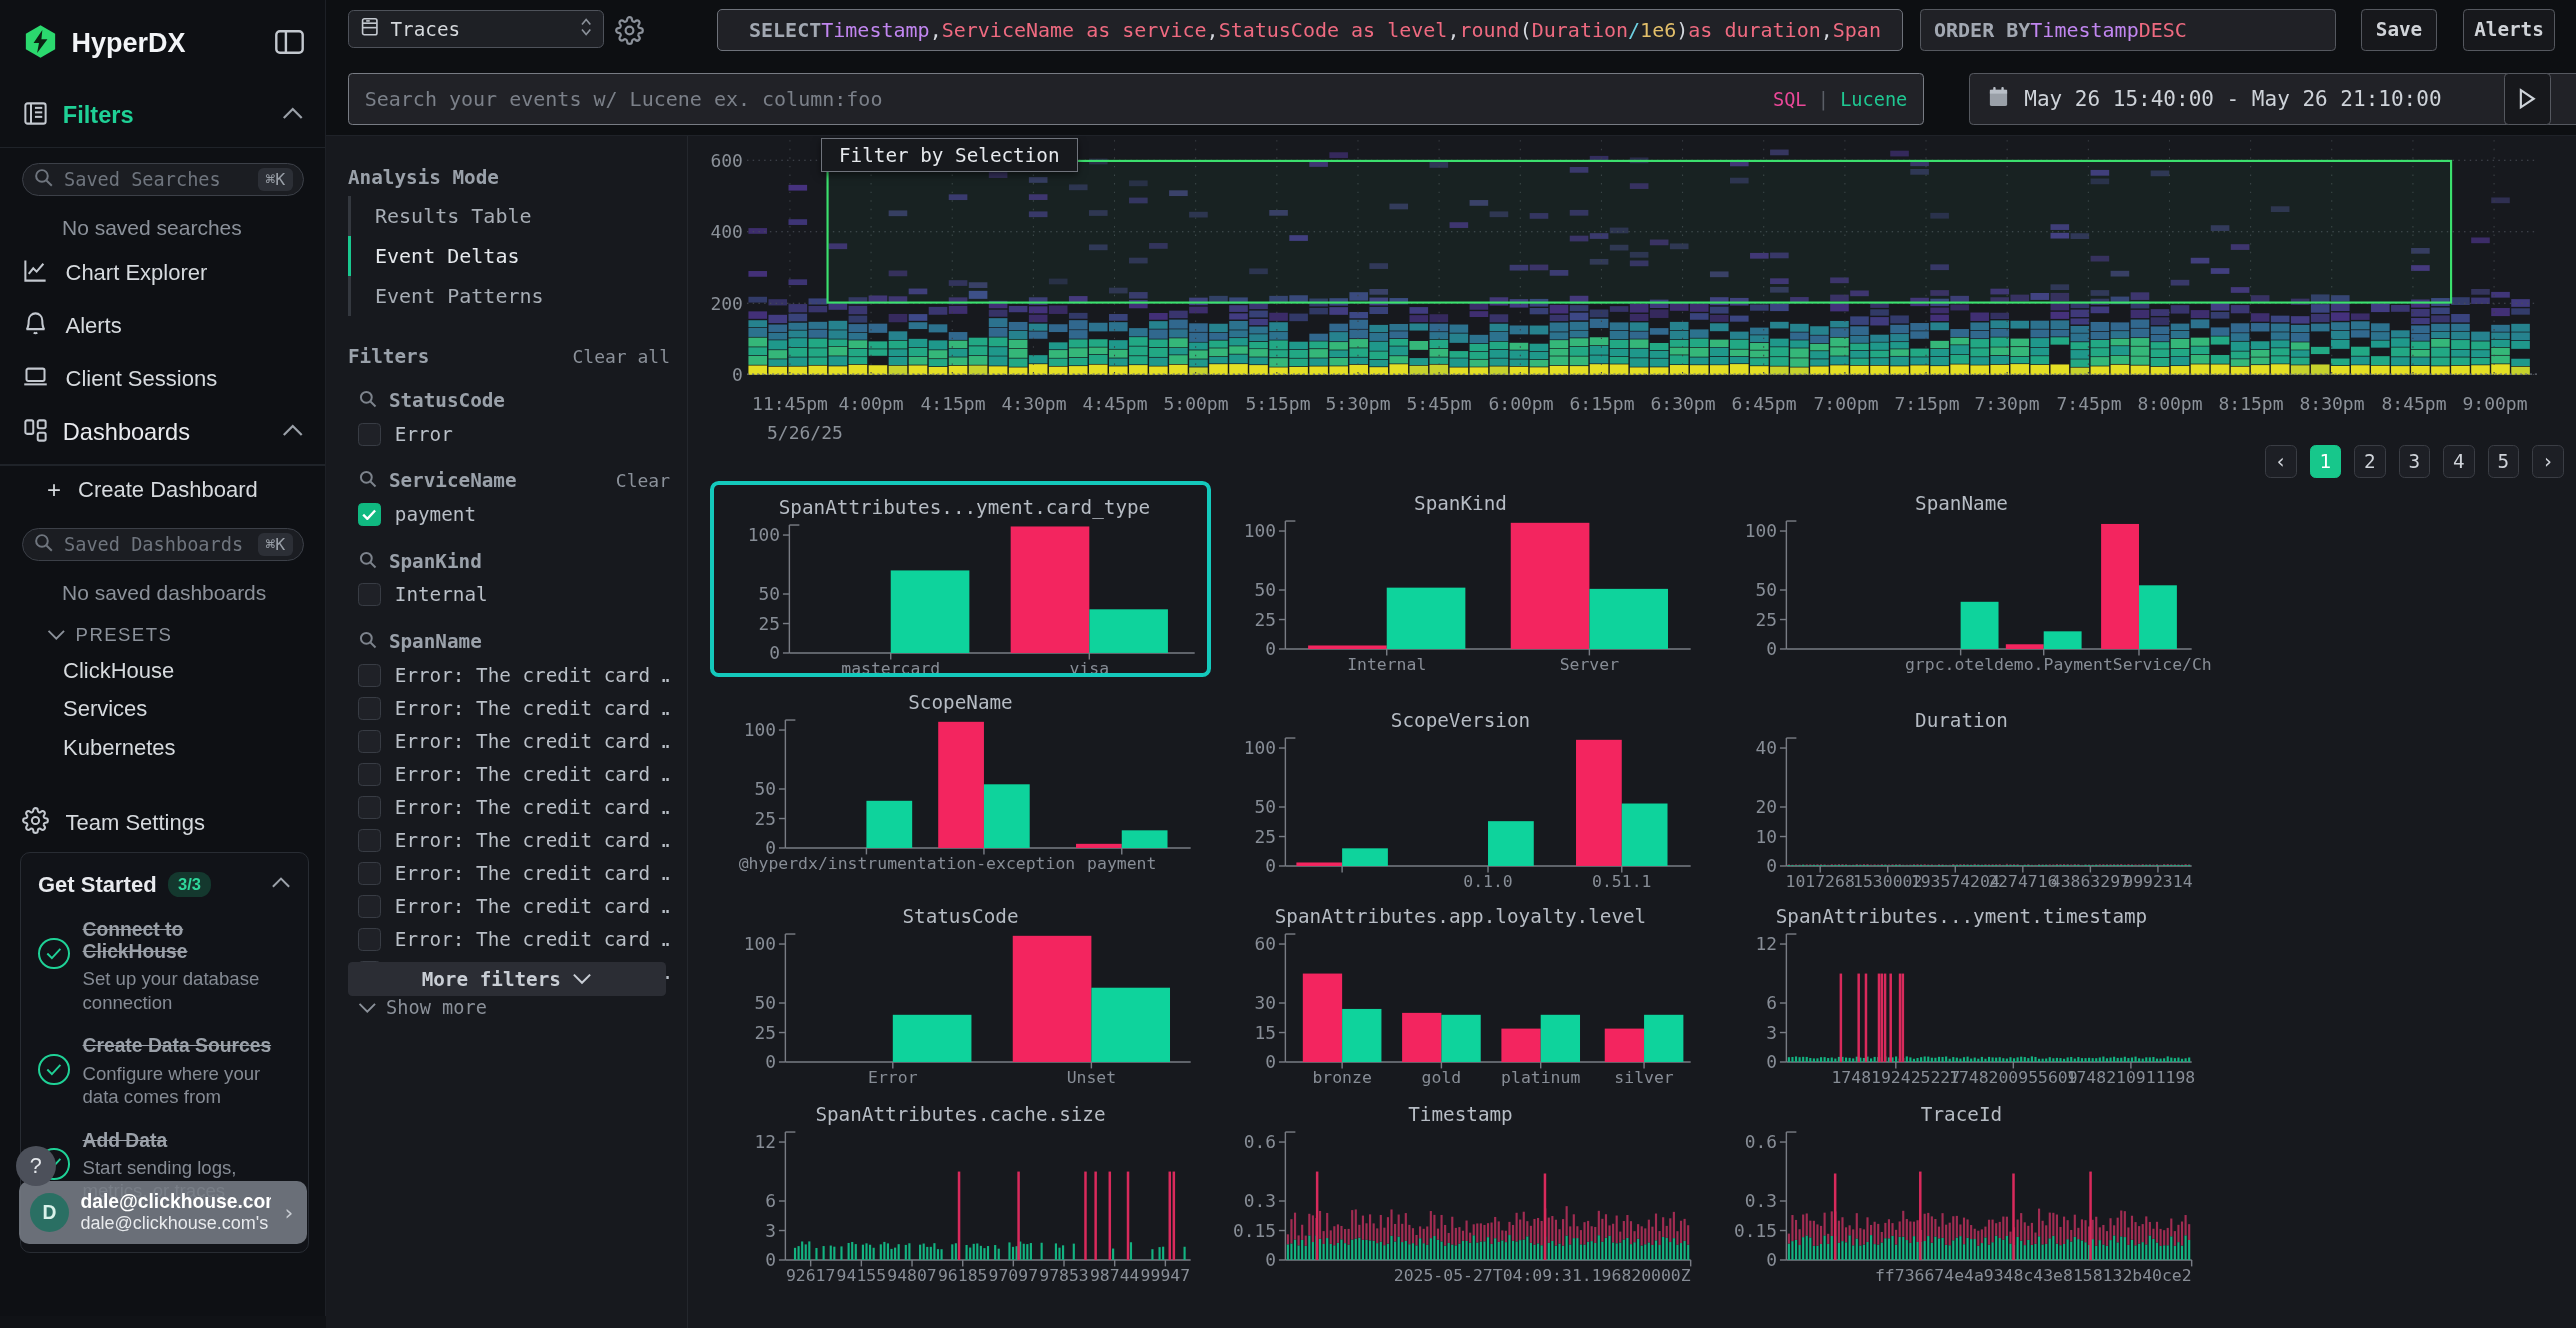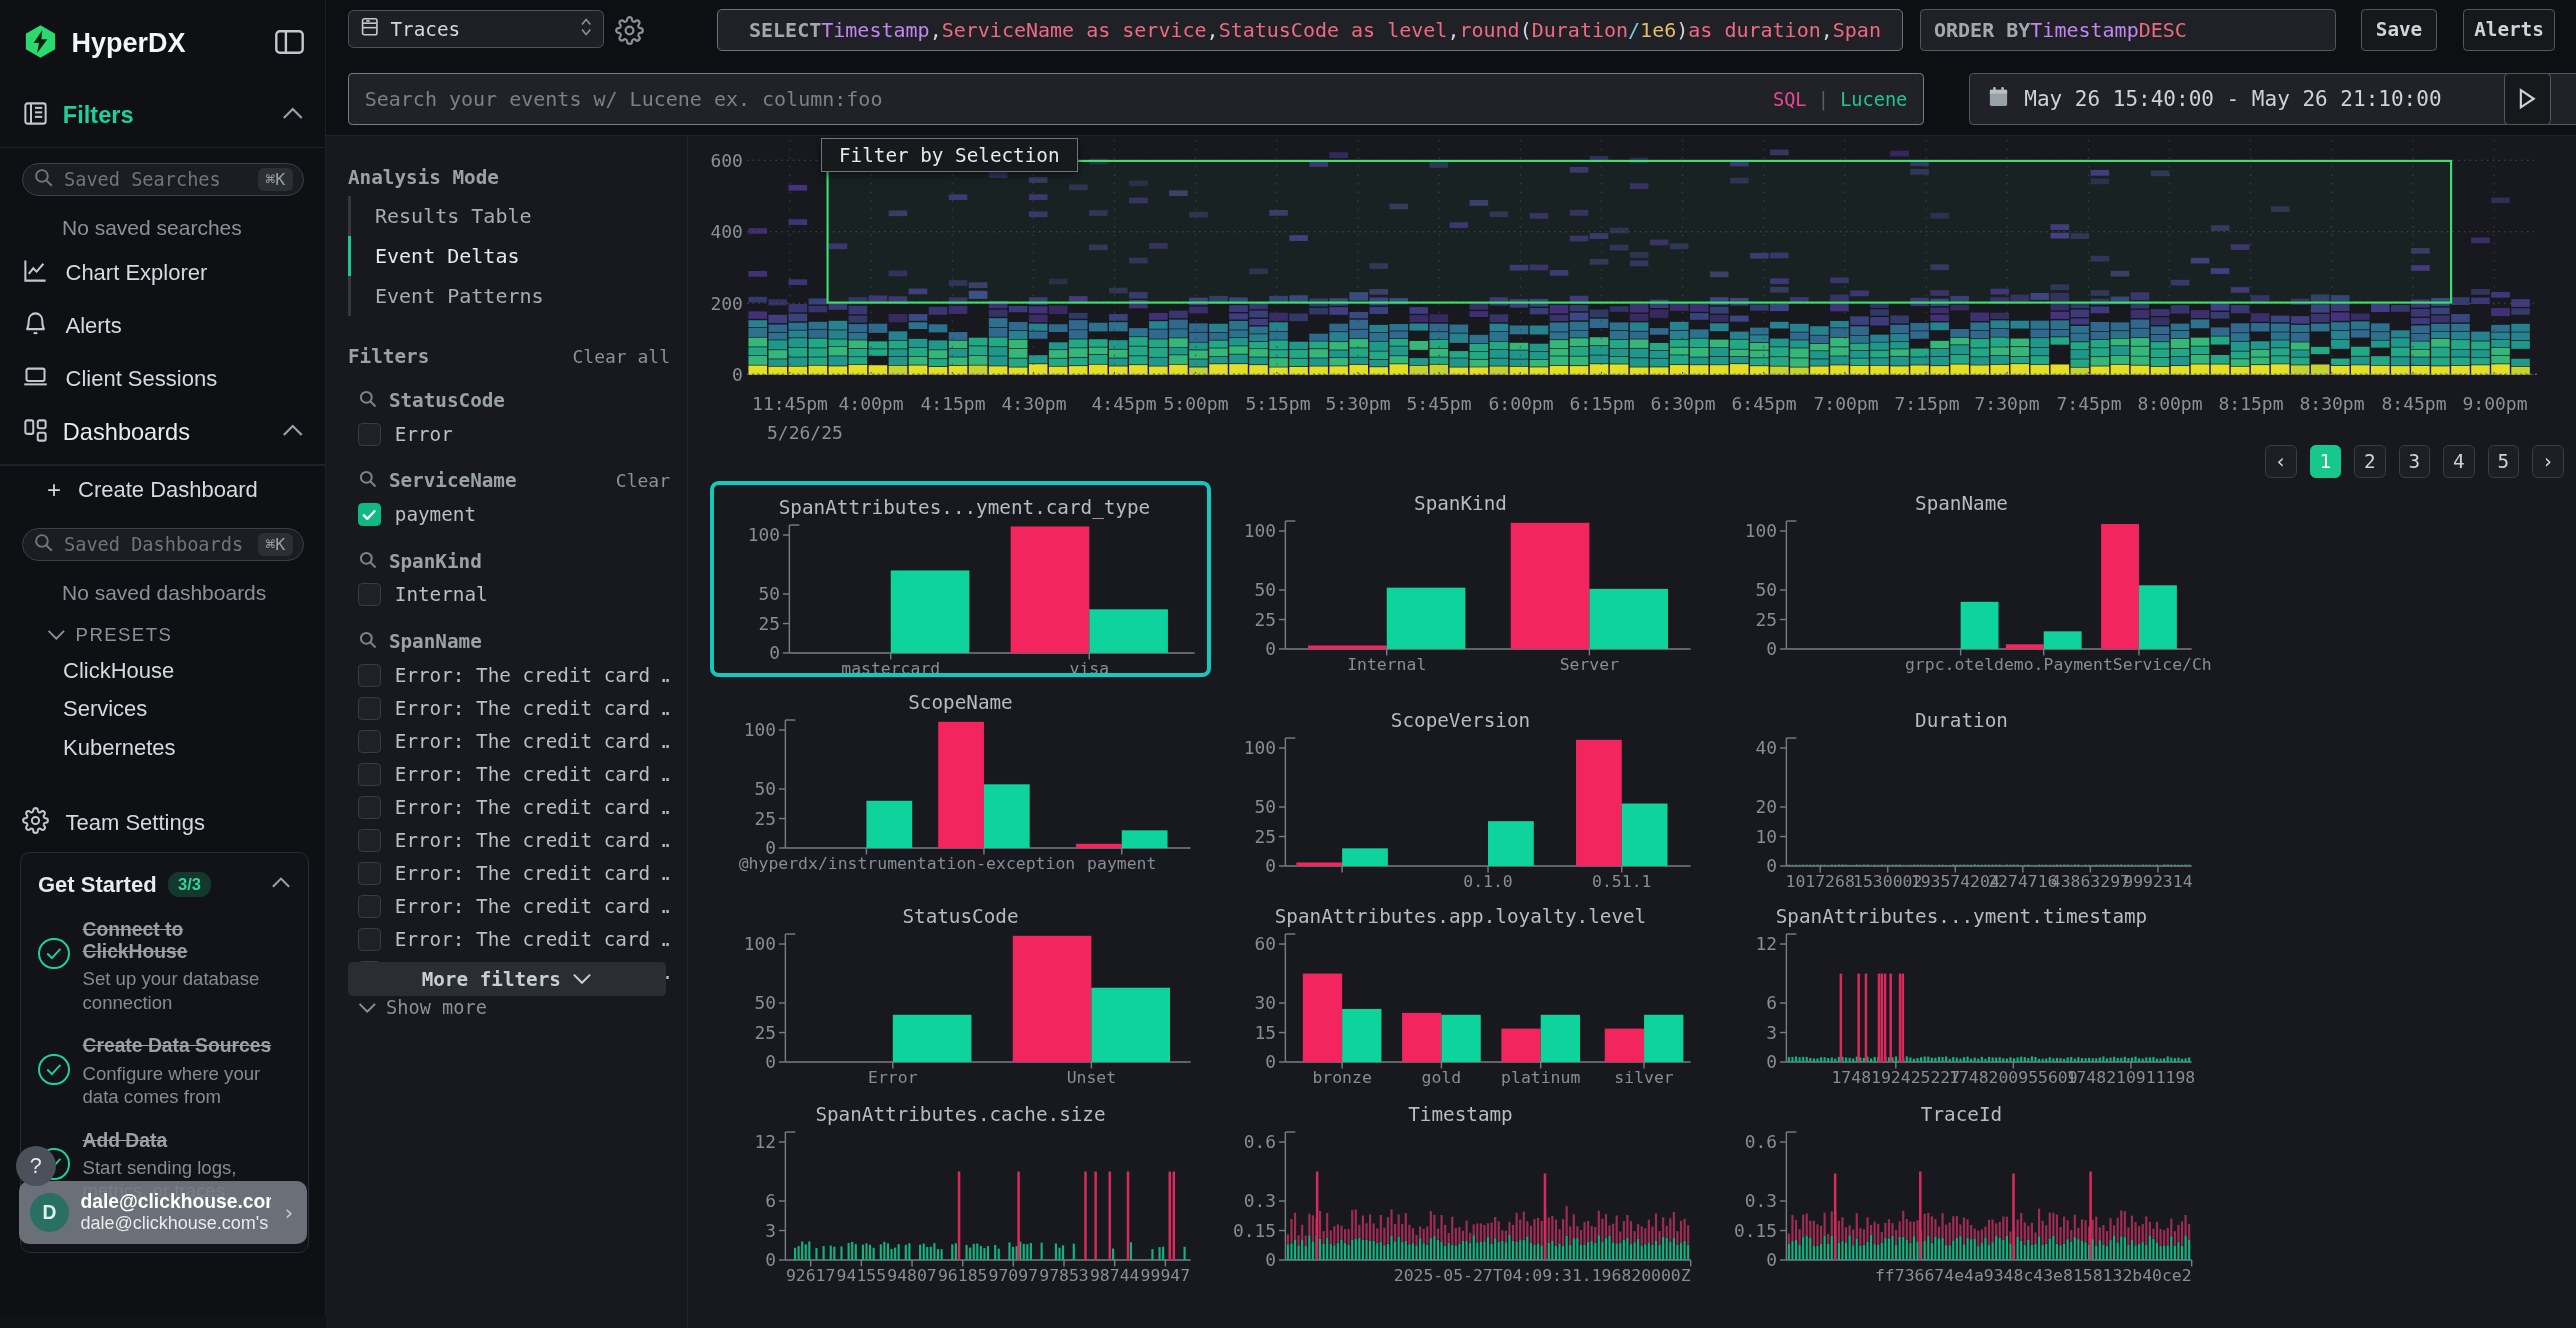--- a/index.html
+++ b/index.html
@@ -1214,21 +1214,21 @@
         </svg></div>
     <div id="hm-labels">
         <div class="hm-ylab" style="left:2.9px;top:13.6px">600</div>
         <div class="hm-ylab" style="left:2.9px;top:85px">400</div>
         <div class="hm-ylab" style="left:2.9px;top:157px">200</div>
         <div class="hm-ylab" style="left:2.9px;top:228px">0</div>
         <div class="hm-xlab" style="left:102px;top:257px">11:45pm</div>
         <div class="hm-xlab" style="left:183px;top:257px">4:00pm</div>
         <div class="hm-xlab" style="left:265px;top:257px">4:15pm</div>
         <div class="hm-xlab" style="left:346px;top:257px">4:30pm</div>
-        <div class="hm-xlab" style="left:436px;top:257px">4:45pm</div>
+        <div class="hm-xlab" style="left:427px;top:257px">4:45pm</div>
         <div class="hm-xlab" style="left:508px;top:257px">5:00pm</div>
         <div class="hm-xlab" style="left:590px;top:257px">5:15pm</div>
         <div class="hm-xlab" style="left:670px;top:257px">5:30pm</div>
         <div class="hm-xlab" style="left:751px;top:257px">5:45pm</div>
         <div class="hm-xlab" style="left:833px;top:257px">6:00pm</div>
         <div class="hm-xlab" style="left:914px;top:257px">6:15pm</div>
         <div class="hm-xlab" style="left:995px;top:257px">6:30pm</div>
         <div class="hm-xlab" style="left:1076px;top:257px">6:45pm</div>
         <div class="hm-xlab" style="left:1158px;top:257px">7:00pm</div>
         <div class="hm-xlab" style="left:1239px;top:257px">7:15pm</div>

